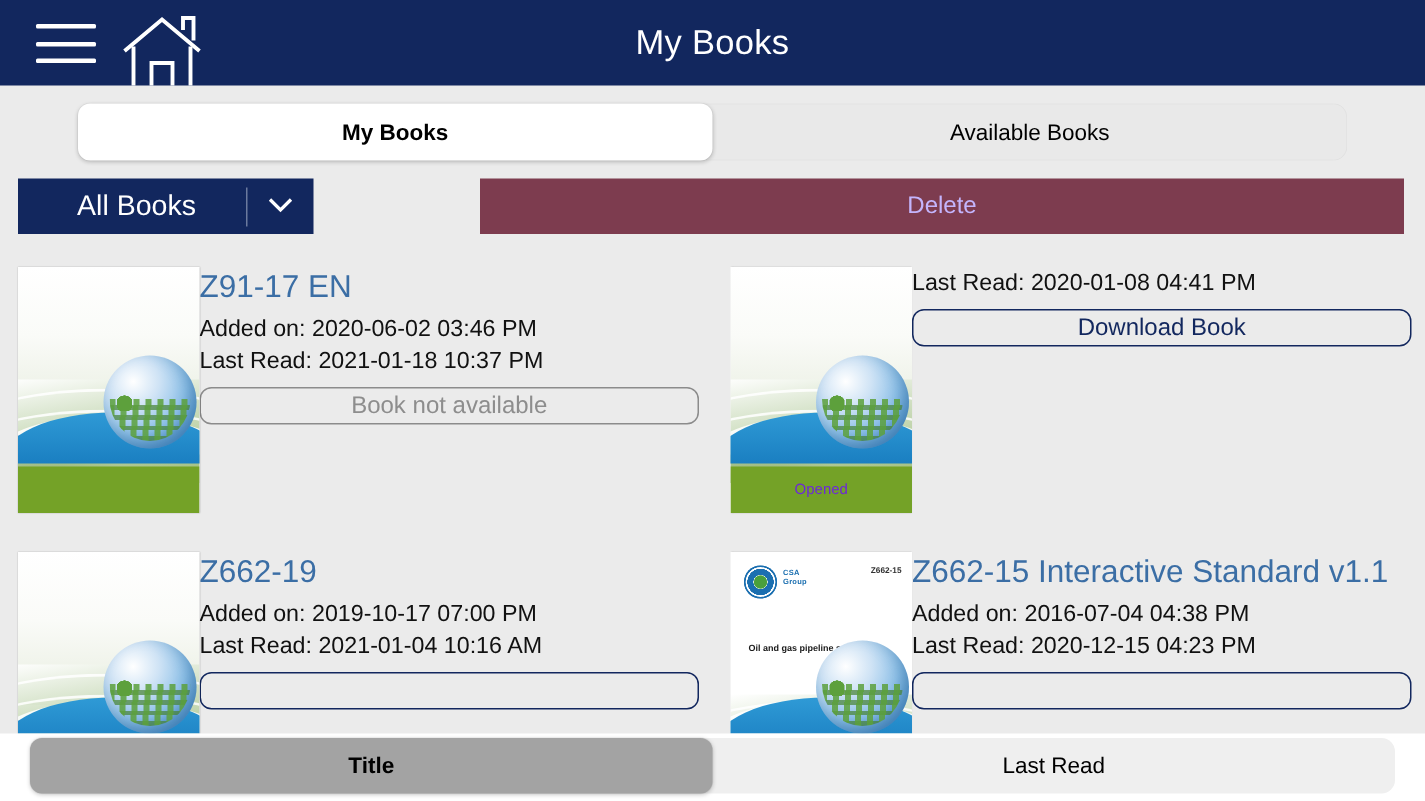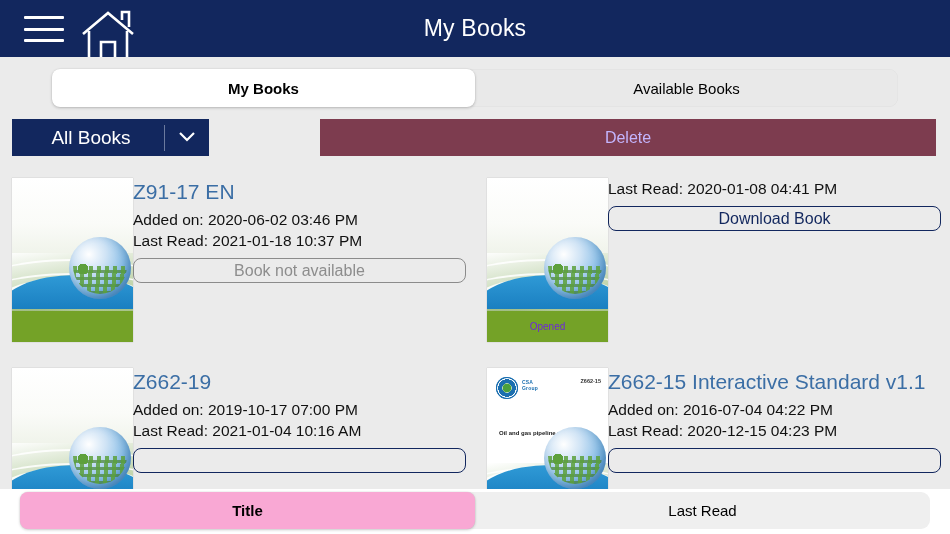--- a/index.html
+++ b/index.html
@@ -258,21 +258,21 @@
   }
   .footer-seg {
     position: absolute; left: 20px; top: 3px;
     width: 910px; height: 37px;
     background: #efefef;
     border-radius: 9px;
     display: flex;
   }
   .footer-seg .seg-item { font-size: 15px; }
   .footer-seg .seg-item.active {
-    background: #f9a8d4;
+    background: #a3a3a3;
     box-shadow: 0 1px 3px rgba(0,0,0,.2), 0 0 0 .5px rgba(0,0,0,.05);
     font-weight: 700;
   }
 </style>
 </head>
 <body>
 
 <div class="header">
   <div class="hamburger">
     <span></span>
@@ -400,21 +400,21 @@
           <div class="swoosh" style="top:4px;"></div>
           <div class="swoosh" style="top:16px;"></div>
         </div>
         <div class="wave-white"></div>
         <div class="wave-blue"></div>
         <div class="globe"></div>
 
       </div>
       <div class="meta">
         <div class="book-title">Z662-15 Interactive Standard v1.1</div>
-        <div class="book-line">Added on: 2016-07-04 04:22 PM</div>
+        <div class="book-line">Added on: 2016-07-04 04:38 PM</div>
         <div class="book-line">Last Read: 2020-12-15 04:23 PM</div>
         <div class="action-btn primary">
           <span></span>
         </div>
       </div>
     </div>
 
   </div>
 
 </div>

